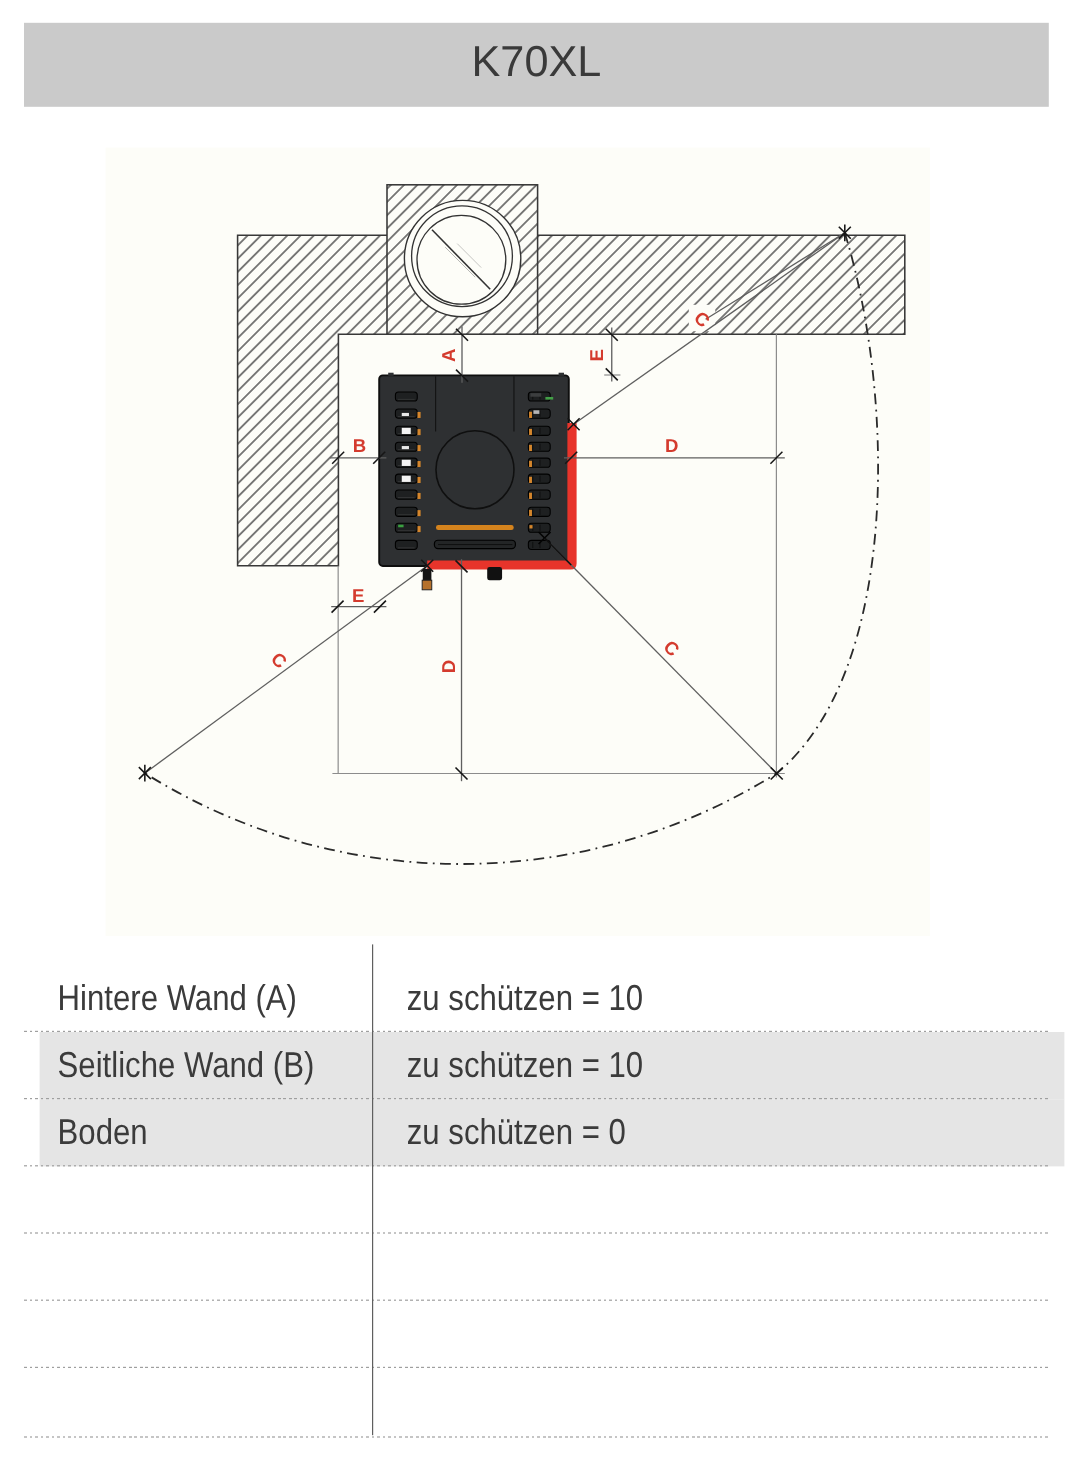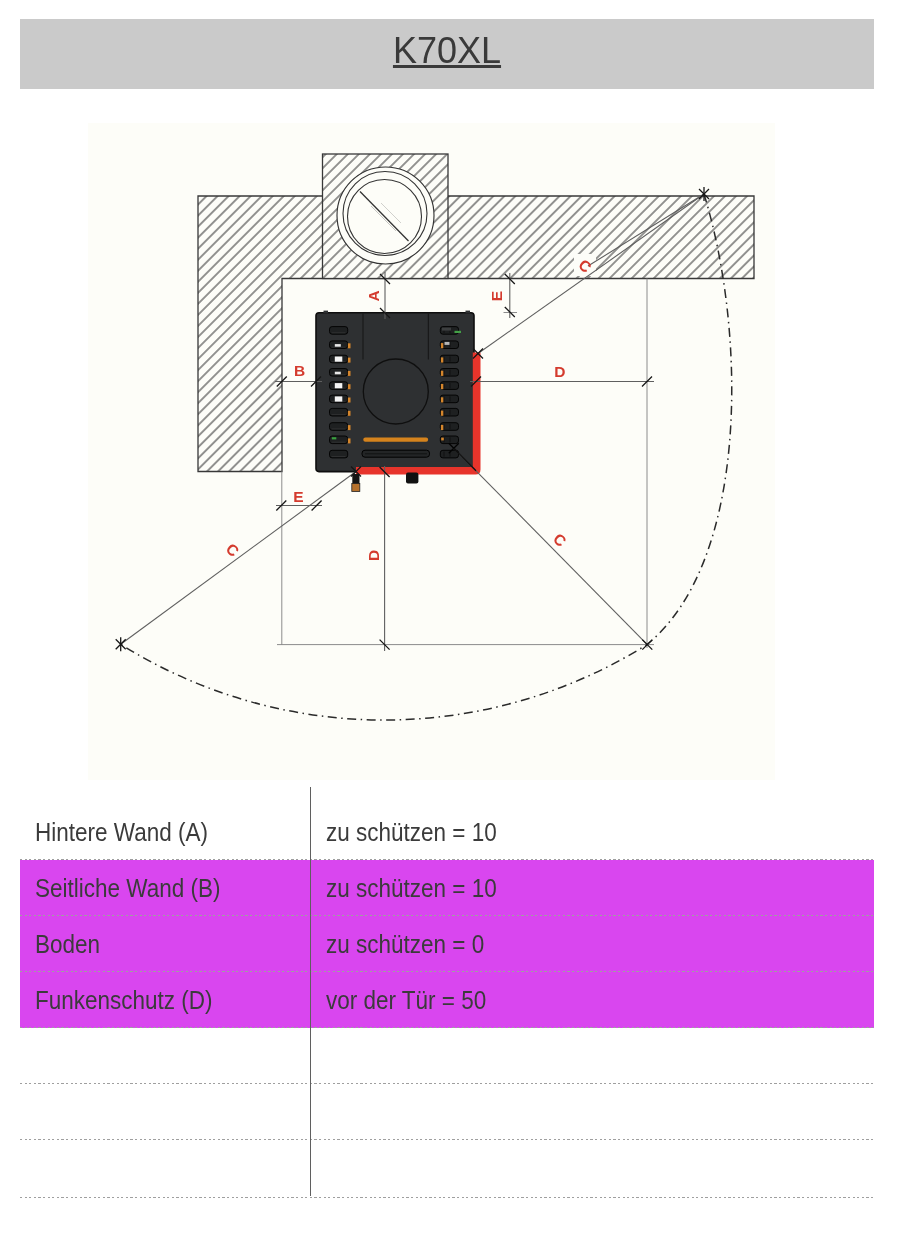--- a/index.html
+++ b/index.html
@@ -1,24 +1,24 @@
 <!DOCTYPE html>
 <html><head>
 <meta charset="utf-8">
 <style>
   html,body{margin:0;padding:0;}
   body{width:904px;height:1236px;position:relative;background:#ffffff;
        font-family:"Liberation Sans",sans-serif;overflow:hidden;}
   .hdr{position:absolute;left:20px;top:19px;width:854px;height:70px;background:#cacaca;
        display:flex;align-items:center;justify-content:center;
-       font-size:36px;color:#3a3a3a;box-sizing:border-box;padding-bottom:7px;text-decoration:underline;}
+       font-size:36px;color:#3a3a3a;box-sizing:border-box;padding-bottom:7px;}
   #diag{position:absolute;left:0;top:0;}
-  .tbl{position:absolute;left:20px;top:804px;width:854px;font-size:26px;color:#3b3b3b;}
+  .tbl{position:absolute;left:33px;top:804px;width:854px;font-size:30px;color:#3b3b3b;}
   .row{position:relative;height:56px;display:flex;align-items:center;}
-  .row.g{background:#d946ef;text-align:right;}
+  .row.g{background:#e5e5e5;text-align:right;}
   .sep{position:absolute;left:20px;width:854px;height:1px;
        background:repeating-linear-gradient(90deg,#9f9f9f 0 2.2px,transparent 2.2px 4.6px);}
   .cl{position:absolute;left:15px;top:50%;transform:translateY(-48%) scaleX(0.865);transform-origin:0 50%;white-space:nowrap;}
   .cr{position:absolute;left:306px;top:50%;transform:translateY(-48%) scaleX(0.865);transform-origin:0 50%;white-space:nowrap;}
   .vrule{position:absolute;left:310px;top:787px;width:1.3px;height:409px;background:#5f5f5f;}
 </style>
 </head>
 <body>
 
 <div class="hdr">K70XL</div>
@@ -256,24 +256,20 @@
       <span class="cr">zu schützen = 10</span>
     </div>
 
 
   <div class="row g">
       <span class="cl">Boden</span>
       <span class="cr">zu schützen = 0</span>
     </div>
 
 
-  <div class="row g">
-      <span class="cl">Funkenschutz (D)</span>
-      <span class="cr">vor der Tür = 50</span>
-    </div>
 
 </div>
 
 <div class="sep" style="top:859px"></div>
 <div class="sep" style="top:915px"></div>
 <div class="sep" style="top:971px"></div>
 <div class="sep" style="top:1027px"></div>
 <div class="sep" style="top:1083px"></div>
 <div class="sep" style="top:1139px"></div>
 <div class="sep" style="top:1197px"></div>

